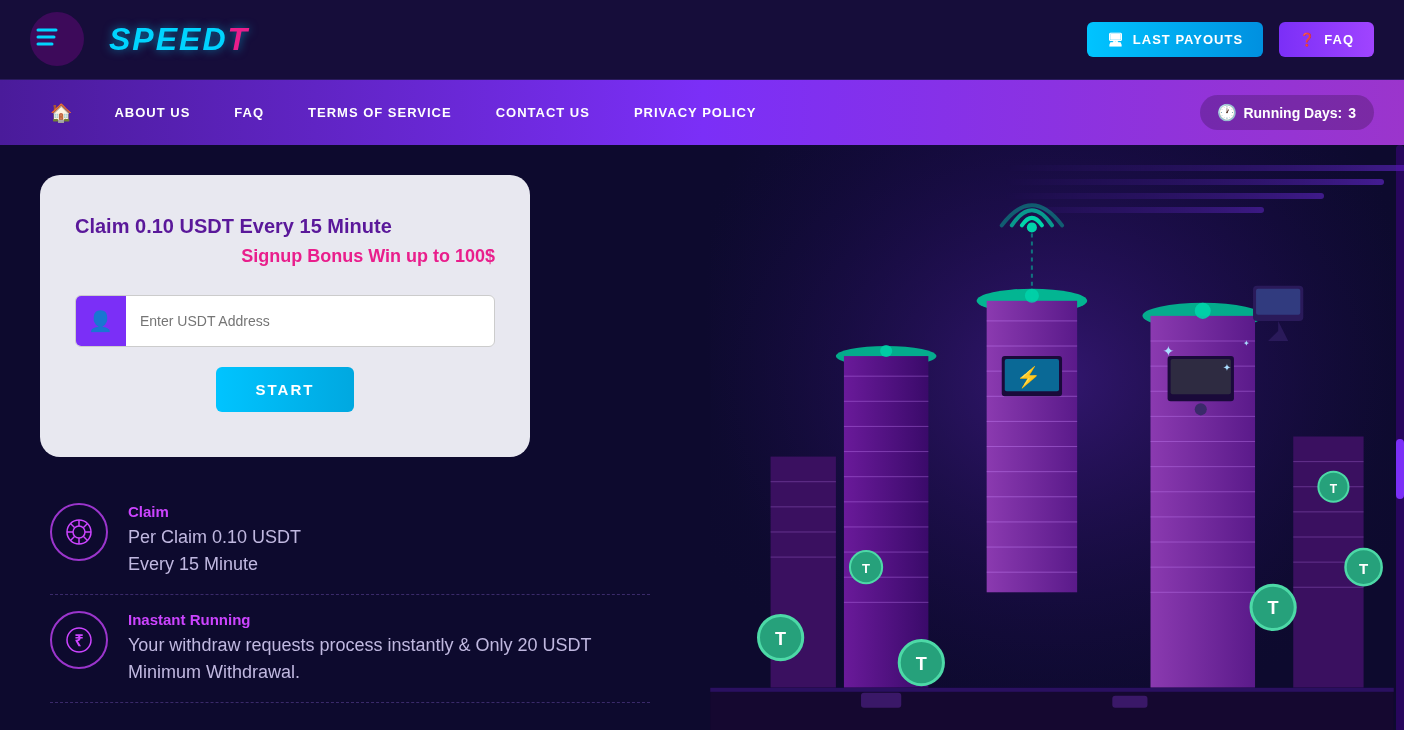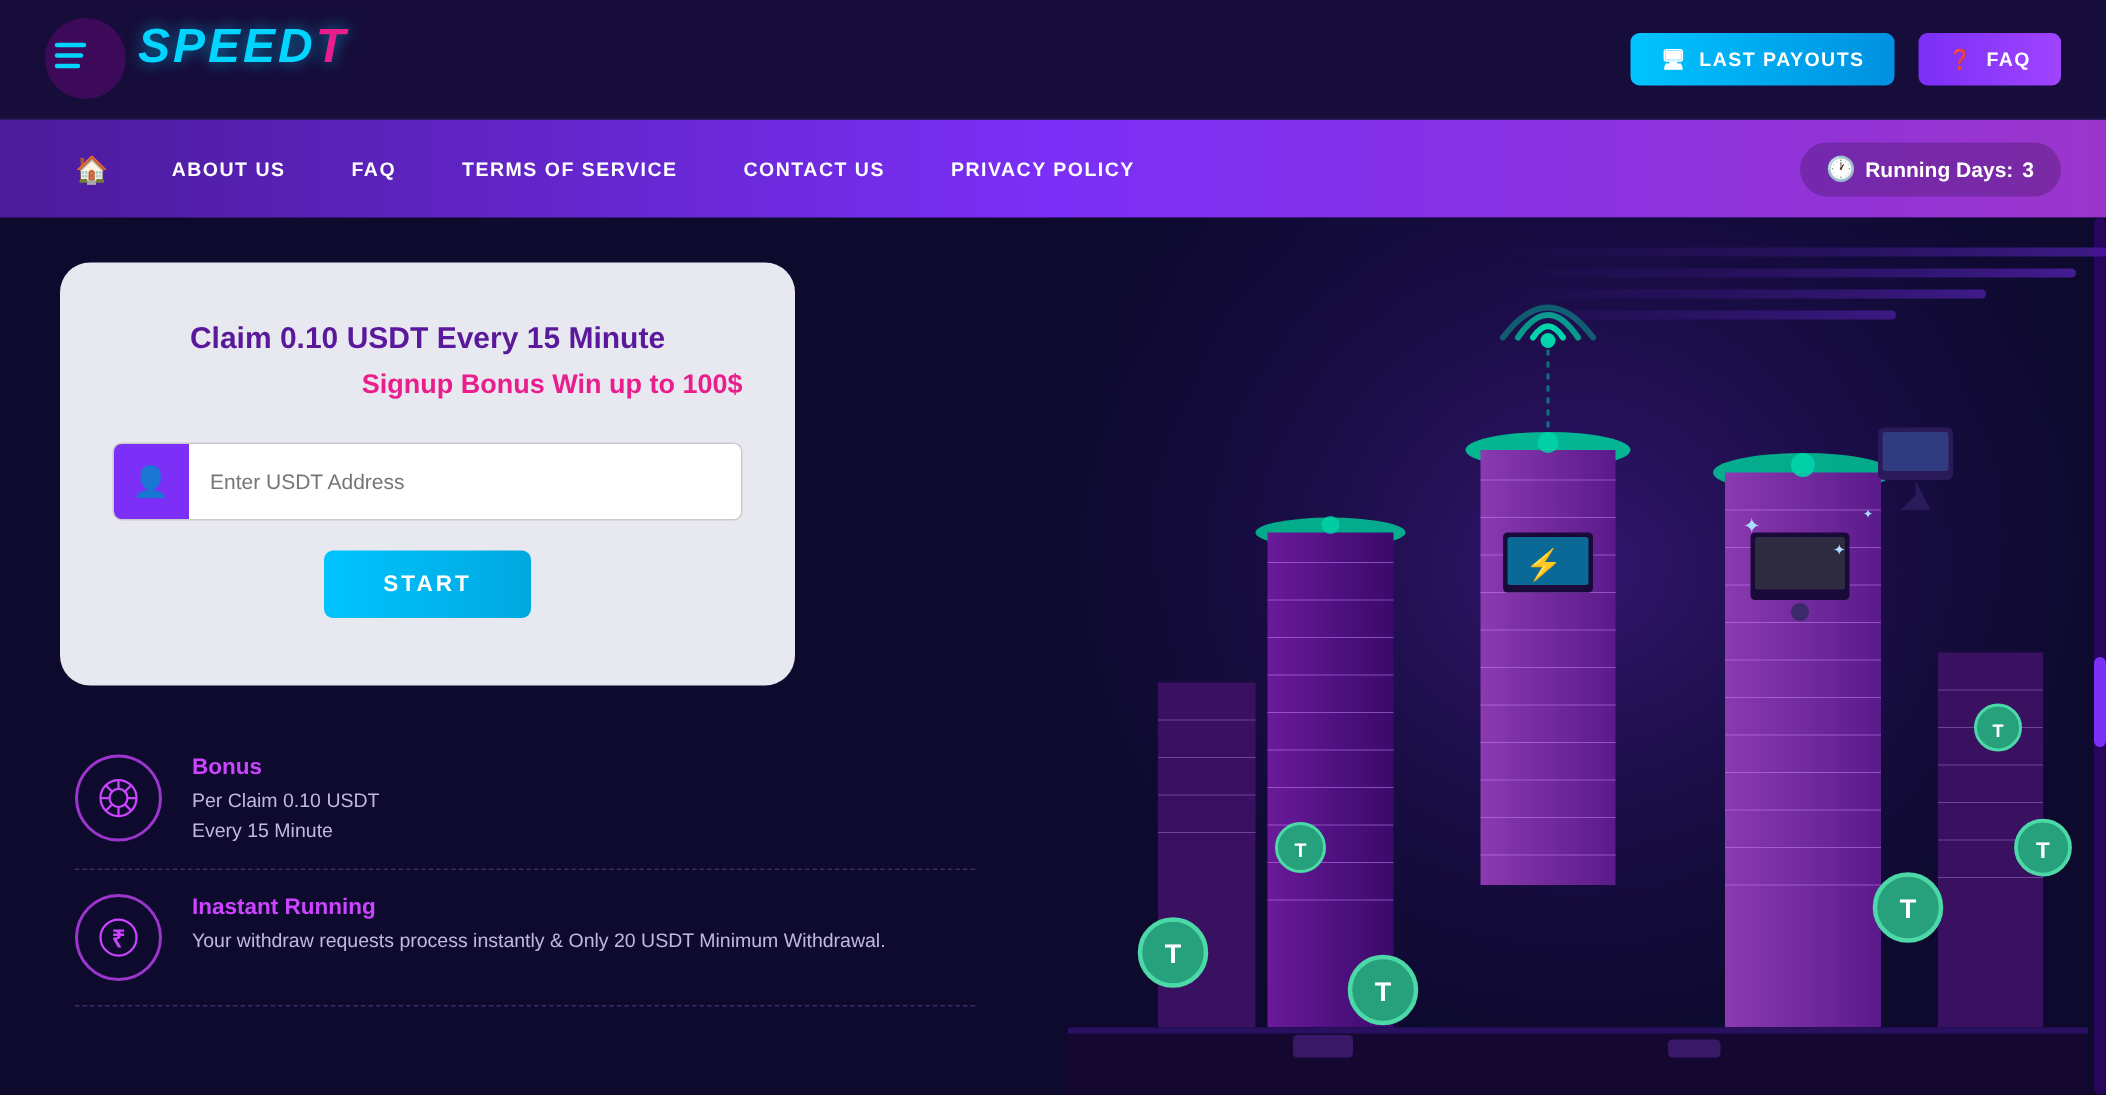--- a/index.html
+++ b/index.html
@@ -16,21 +16,22 @@
       background: #160d3a;
       display: flex;
       align-items: center;
       justify-content: space-between;
       padding: 0 30px;
       height: 80px;
       border-bottom: 1px solid #2a1a5e;
     }
     .logo-area {
       display: flex;
-      gap: 7px;
+      align-items: center;
+      gap: 24px;
     }
     .logo-icon {
       width: 55px;
       height: 55px;
     }
     .header-actions {
       display: flex;
       align-items: center;
       gap: 16px;
     }
@@ -135,21 +136,20 @@
       border-radius: 20px;
       padding: 40px 35px 45px;
       max-width: 490px;
       margin-bottom: 30px;
     }
     .claim-title-1 {
       color: #5a189a;
       font-size: 20px;
       font-weight: 700;
       margin-bottom: 8px;
-      text-align: center;
     }
     .claim-title-2 {
       color: #e91e8c;
       font-size: 18px;
       font-weight: 800;
       text-align: right;
       margin-bottom: 28px;
     }
     .input-row {
       display: flex;
@@ -220,21 +220,21 @@
     }
     .info-text-block {}
     .info-title {
       color: #cc44ff;
       font-size: 15px;
       font-weight: 700;
       margin-bottom: 4px;
     }
     .info-desc {
       color: #c0b8e0;
-      font-size: 13px;
+      font-size: 18px;
       line-height: 1.5;
     }
 
     
     .right-panel {
       flex: 1;
       position: relative;
       overflow: hidden;
     }
     .illustration-bg {
@@ -355,21 +355,21 @@
             <line x1="15" y1="21" x2="15" y2="27" stroke="#cc44ff" stroke-width="1.5"></line>
             <line x1="3" y1="15" x2="9" y2="15" stroke="#cc44ff" stroke-width="1.5"></line>
             <line x1="21" y1="15" x2="27" y2="15" stroke="#cc44ff" stroke-width="1.5"></line>
             <line x1="6.5" y1="6.5" x2="10.5" y2="10.5" stroke="#cc44ff" stroke-width="1.5"></line>
             <line x1="19.5" y1="19.5" x2="23.5" y2="23.5" stroke="#cc44ff" stroke-width="1.5"></line>
             <line x1="23.5" y1="6.5" x2="19.5" y2="10.5" stroke="#cc44ff" stroke-width="1.5"></line>
             <line x1="10.5" y1="19.5" x2="6.5" y2="23.5" stroke="#cc44ff" stroke-width="1.5"></line>
           </svg>
         </div>
         <div class="info-text-block">
-          <div class="info-title">Bonus</div>
+          <div class="info-title">Claim</div>
           <div class="info-desc">Per Claim 0.10 USDT<br>Every 15 Minute</div>
         </div>
       </div>
 
       <div class="info-item">
         <div class="info-icon-circle">
           <svg width="30" height="30" viewBox="0 0 30 30">
             <circle cx="15" cy="15" r="12" fill="none" stroke="#cc44ff" stroke-width="1.5"></circle>
             <text x="15" y="21" text-anchor="middle" font-size="16" font-weight="bold" fill="#cc44ff">₹</text>
           </svg>

